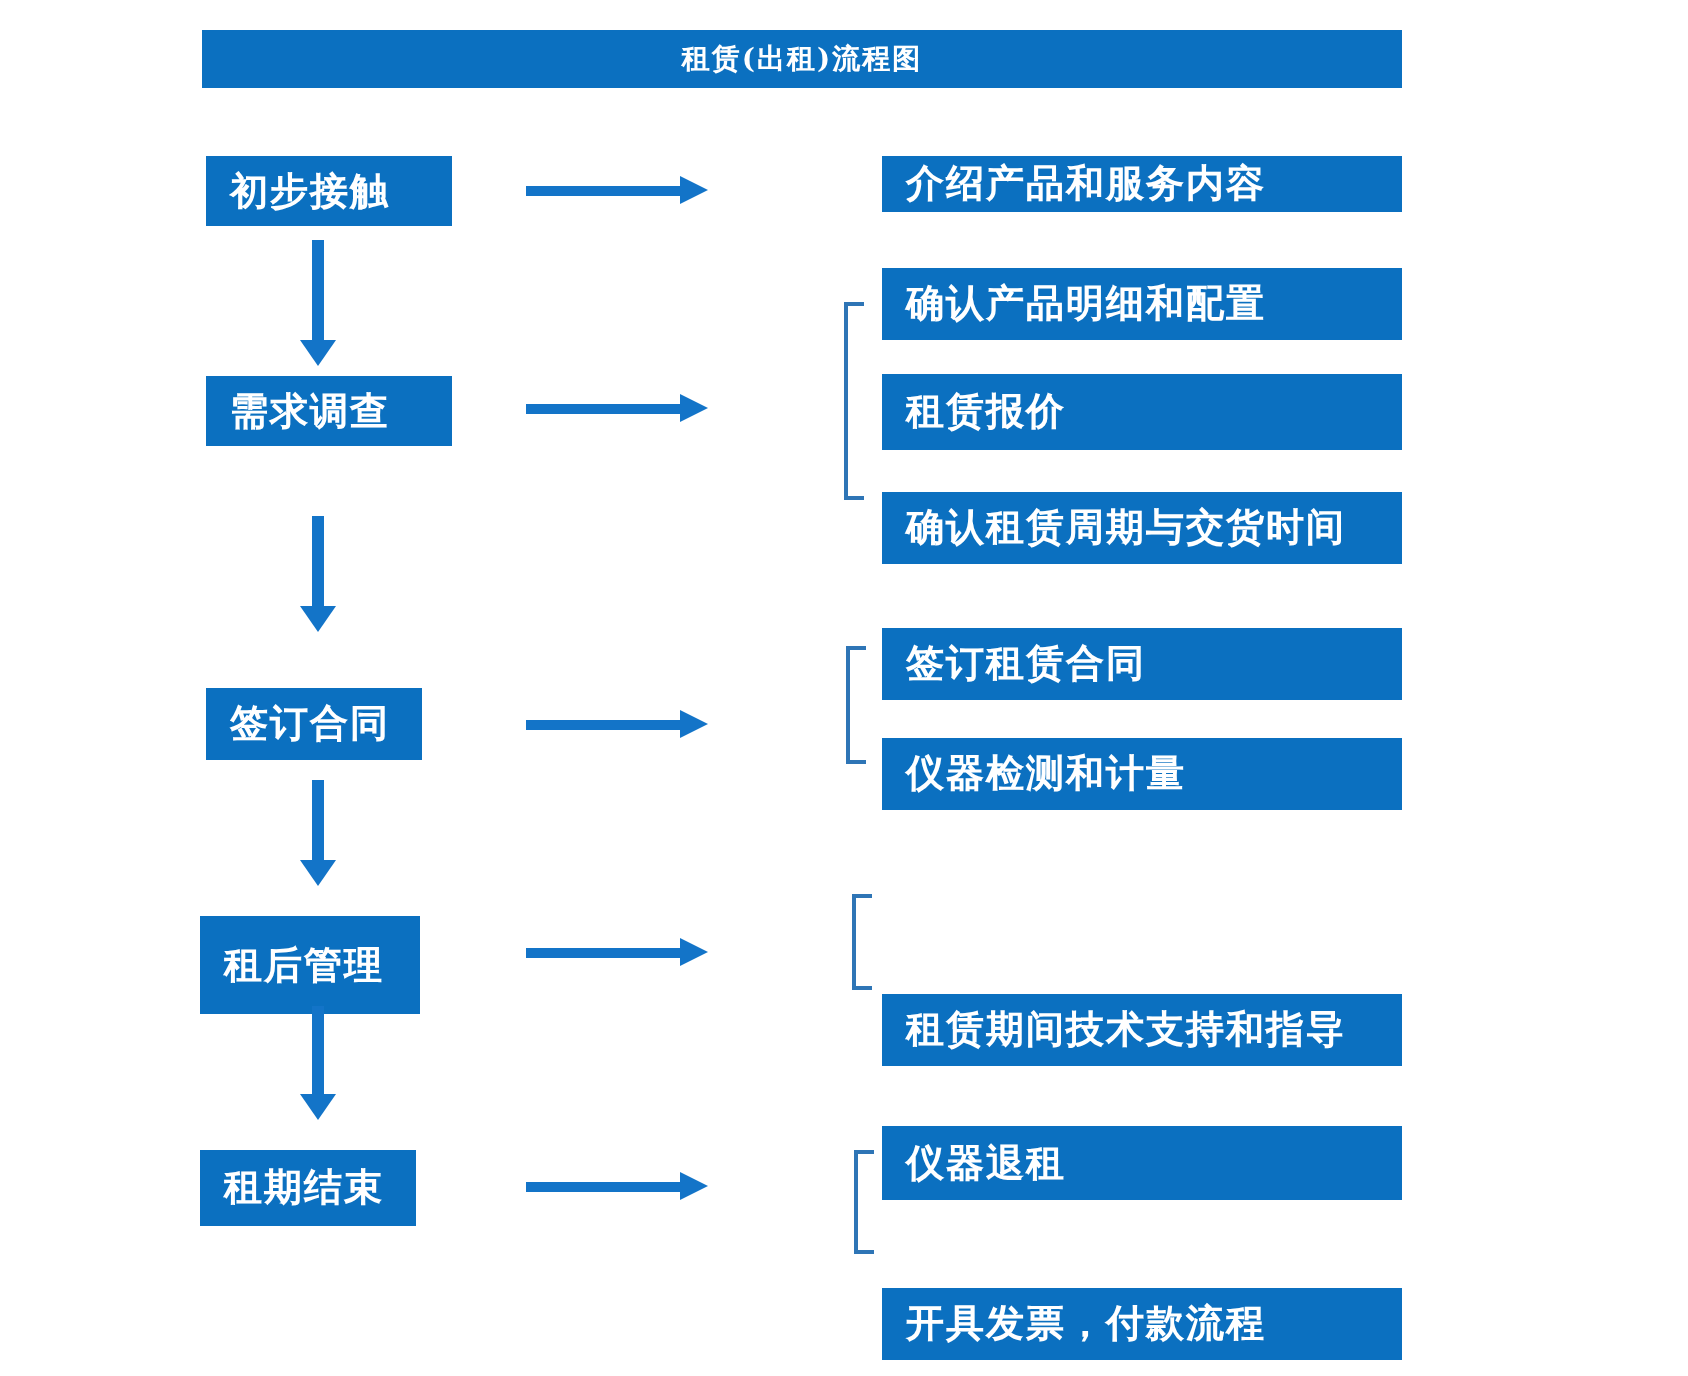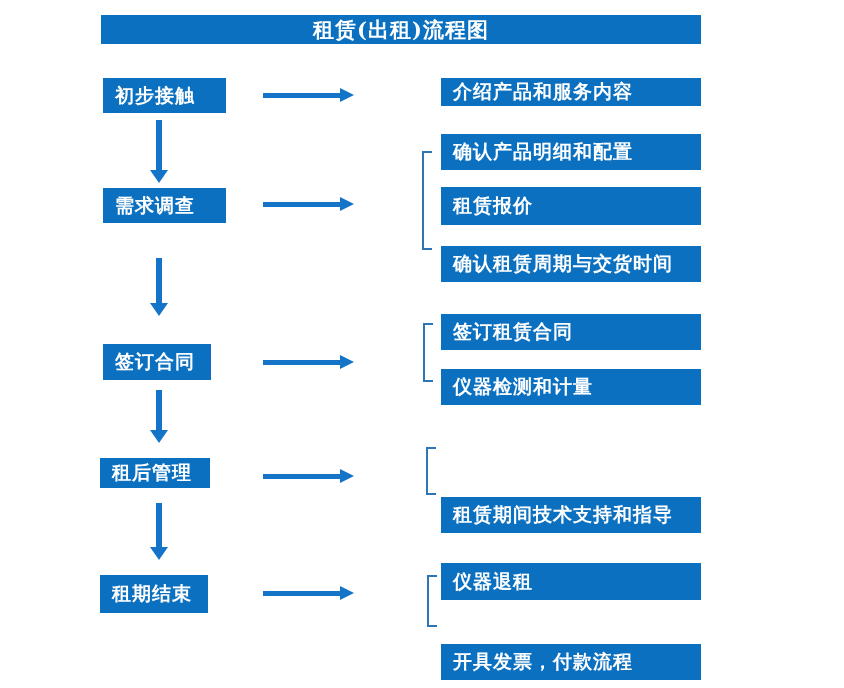--- a/index.html
+++ b/index.html
@@ -18,21 +18,21 @@
     background: var(--bg);
     font-family: "DejaVu Serif", "Liberation Serif", serif;
     overflow: hidden;
   }
   .title-bar {
     position: absolute;
     left: 101px; top: 15px; width: 600px; height: 29px;
     background: var(--box);
     color: var(--text);
     display: flex; align-items: center; justify-content: center;
-    font-size: 21px; font-weight: bold;
+    font-size: 14px; font-weight: bold;
     letter-spacing: 1px;
   }
   .node {
     position: absolute;
     background: var(--box);
     color: var(--text);
     display: flex; align-items: center;
     padding-left: 12px;
     font-size: 19px; font-weight: bold;
     letter-spacing: 1px;
@@ -62,21 +62,21 @@
 </head>
 <body>
 
 <div class="canvas">
 
   <div class="title-bar">租赁(出租)流程图</div>
 
   <div class="node" style="left:103px; top:78px;  width:123px; height:35px;">初步接触</div>
   <div class="node" style="left:103px; top:188px; width:123px; height:35px;">需求调查</div>
   <div class="node" style="left:103px; top:344px; width:108px; height:36px;">签订合同</div>
-  <div class="node" style="left:100px; top:458px; width:110px; height:30px;">租后管理</div>
+  <div class="node" style="left:100px; top:458px; width:110px; height:49px;">租后管理</div>
   <div class="node" style="left:100px; top:575px; width:108px; height:38px;">租期结束</div>
 
   <div class="node step" style="top:78px;  height:28px;">介绍产品和服务内容</div>
   <div class="node step" style="top:134px; height:36px;">确认产品明细和配置</div>
   <div class="node step" style="top:187px; height:38px;">租赁报价</div>
   <div class="node step" style="top:246px; height:36px;">确认租赁周期与交货时间</div>
   <div class="node step" style="top:314px; height:36px;">签订租赁合同</div>
   <div class="node step" style="top:369px; height:36px;">仪器检测和计量</div>
   <div class="node step" style="top:497px; height:36px;">租赁期间技术支持和指导</div>
   <div class="node step" style="top:563px; height:37px;">仪器退租</div>

